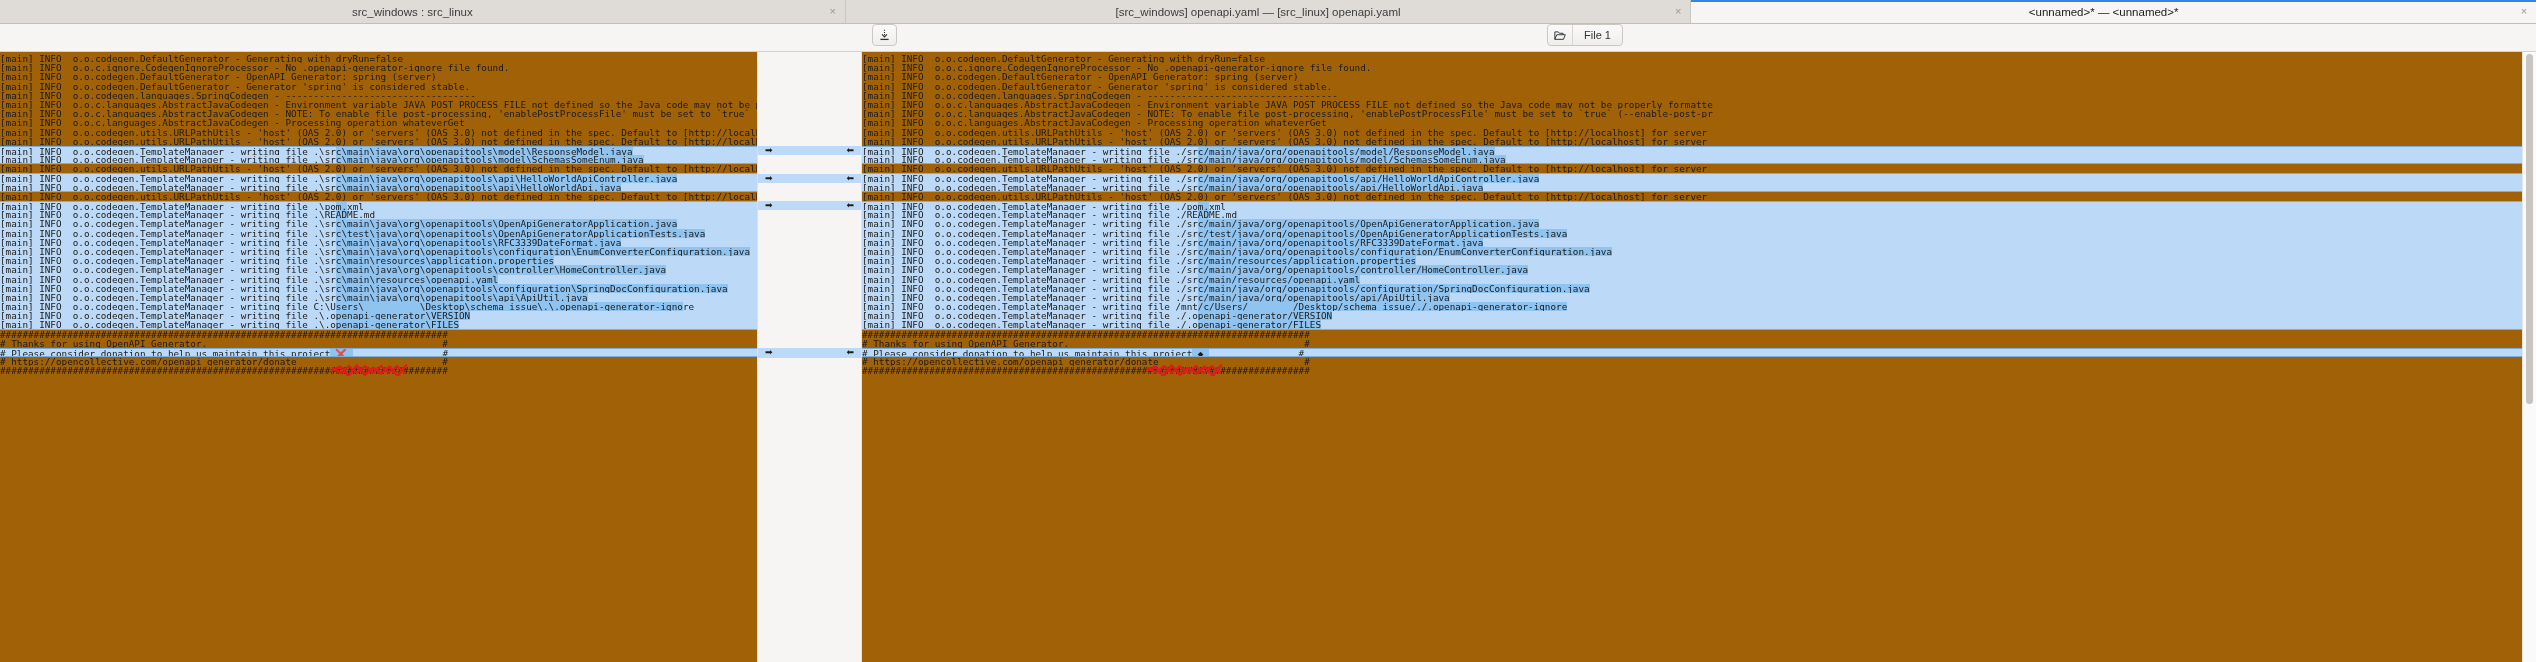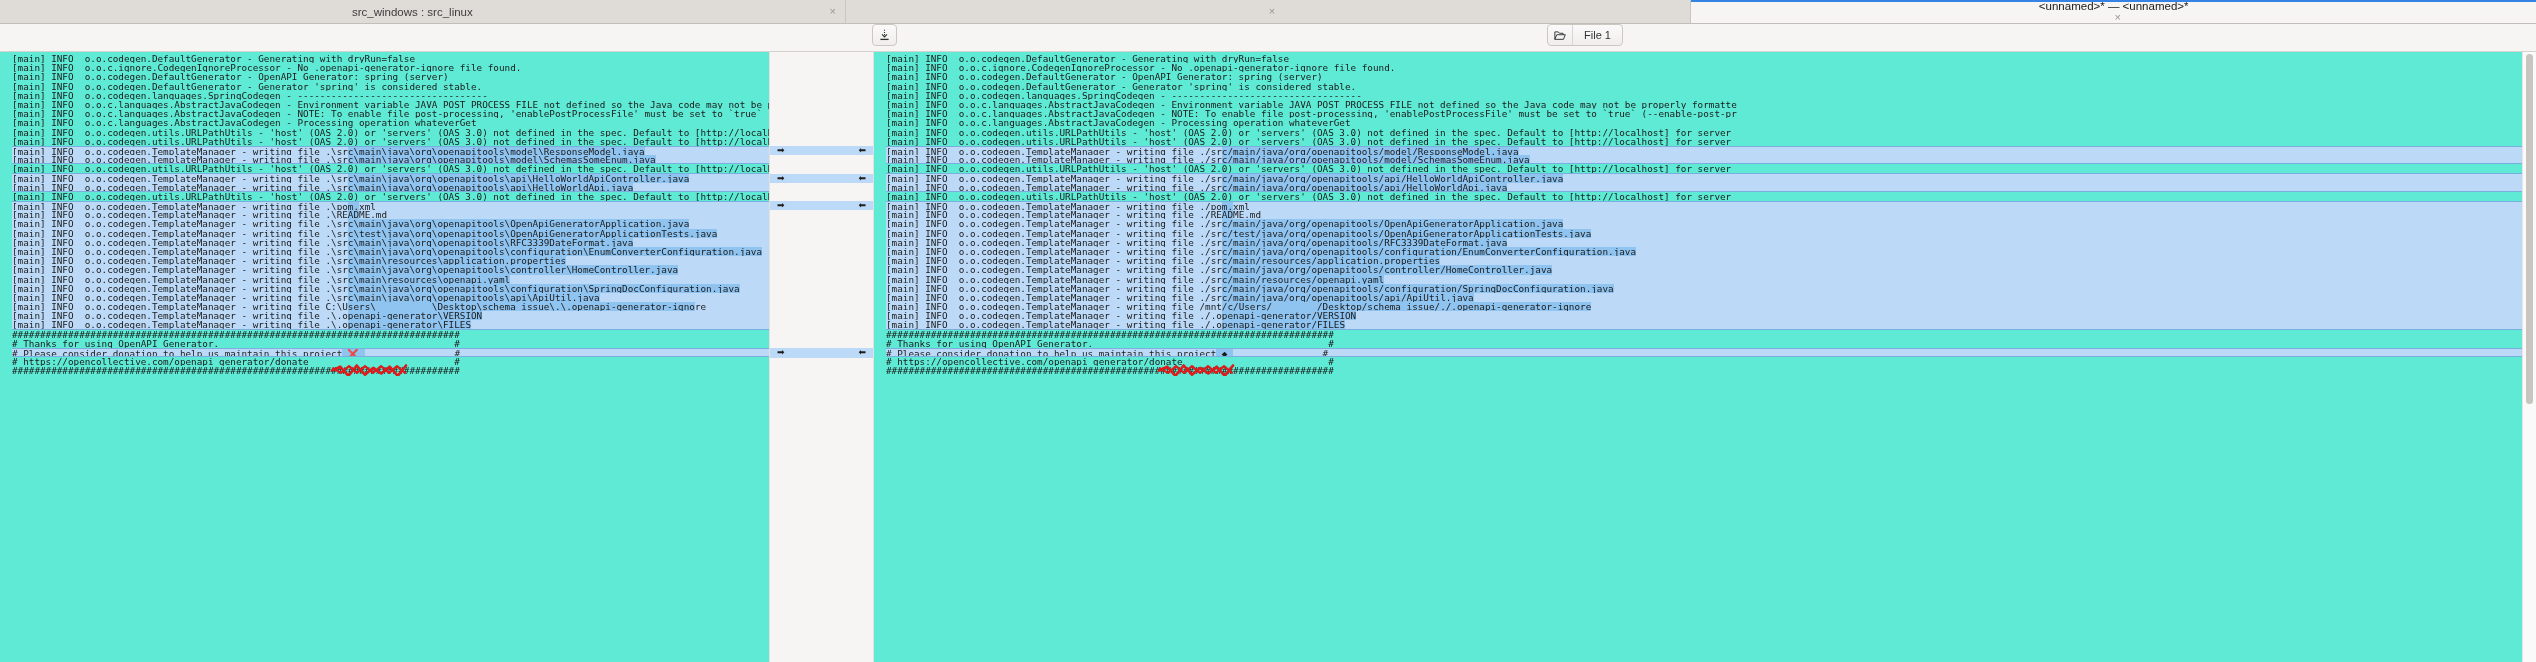--- a/index.html
+++ b/index.html
@@ -11,20 +11,21 @@
     font-family: "Liberation Sans", sans-serif;
   }
   .app { width: 2536px; height: 662px; display: flex; flex-direction: column; background:#f6f5f4; }
 
   
   .titlebar {
     height: 23px; min-height:23px;
     display: flex; align-items: stretch;
     background: #dfdcd8;
     border-bottom: 1px solid #c2beba;
+    justify-content: flex-end;
   }
   .tab {
     position: relative;
     display: flex; align-items: center; justify-content: center;
     flex: 1 1 0;
     font-size: 11.5px;
     color: #3d3d3d;
     border-right: 1px solid #c9c5c1;
     background: #dfdcd8;
     padding: 0 6px;
@@ -47,21 +48,21 @@
   .tab.active {
     background: #f6f5f4;
     color: #1b1b1b;
   }
   .tab.active::before {
     content: "";
     position: absolute; left: 0; right: 0; top: 0;
     height: 2px;
     background: #3584e4;
   }
-  .tab:last-child { border-right: none; flex-direction: column; }
+  .tab:last-child { border-right: none; }
 
   
   .toolbar {
     height: 27px; min-height:27px;
     display: flex; align-items: center;
     background: #f6f5f4;
     border-bottom: 1px solid #d5d1cd;
     flex-direction: column;
   }
   .tb-half {
@@ -107,22 +108,21 @@
     white-space: nowrap;
   }
   .tb-spacer { flex: 1 1 auto; }
 
   
   .body { flex: 1 1 auto; display: flex; min-height: 0; background:#fff; }
 
   .pane {
     position: relative;
     overflow: hidden;
-    background: #5eead4;
-    padding-left: 12px;
+    background: #a16207;
   }
   .pane.left  { width: 757px; }
   .pane.right { flex: 1 1 auto; }
 
   .gutter {
     width: 103px;
     background: #f6f5f4;
     position: relative;
     overflow: hidden;
     border-left: 1px solid #e3e0dd;
@@ -186,20 +186,21 @@
 <body>
 
 <div class="app">
 
   <div class="titlebar">
     <div class="tab">
       <span class="tab-title">src_windows : src_linux</span>
       <span class="tab-close">×</span>
     </div>
     <div class="tab">
+      <span class="tab-title">[src_windows] openapi.yaml — [src_linux] openapi.yaml</span>
       <span class="tab-close">×</span>
     </div>
     <div class="tab active">
       <span class="tab-title">&lt;unnamed&gt;* — &lt;unnamed&gt;*</span>
       <span class="tab-close">×</span>
     </div>
   </div>
 
   <div class="toolbar">
     <div class="tb-half left">

